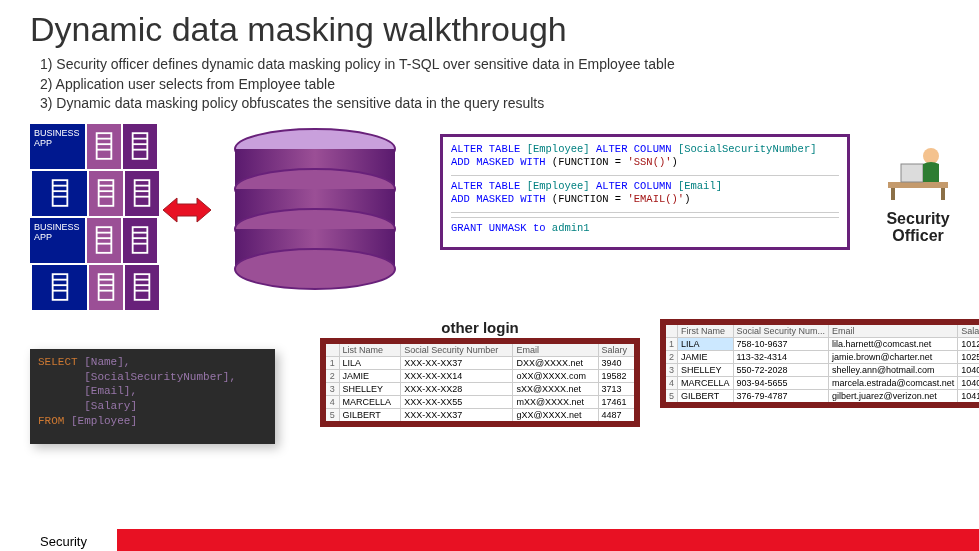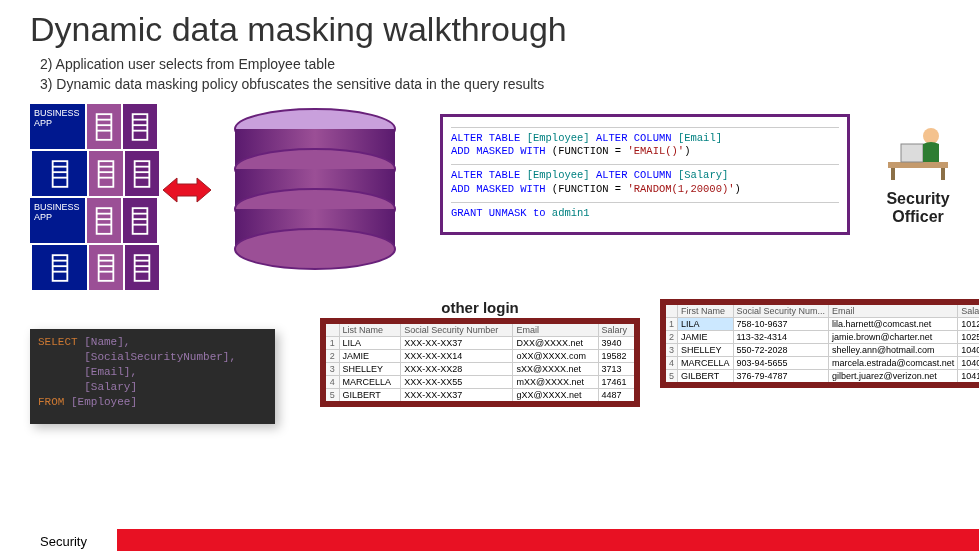--- a/index.html
+++ b/index.html
@@ -83,20 +83,21 @@
     background:#fff; color:#000; font-size:13px; padding:2px 30px 0 40px;
     display:flex; align-items:center; border-top:0;
   }
   .footer .bar { flex:1; background:#e81123; }
 </style>
 </head>
 <body>
 
 <div class="title">Dynamic data masking walkthrough</div>
 <div class="steps">
+  <div>1)  Security officer defines dynamic data masking policy in T-SQL over sensitive data in Employee table</div>
   <div>2) Application user selects from Employee table</div>
   <div>3) Dynamic data masking policy obfuscates the sensitive data in the query results</div>
 </div>
 
 <div class="mid">
 
   <div class="apps">
     <div class="approw">
       <div class="appbox">BUSINESS APP</div>
       <div class="iconbox p1">
@@ -208,30 +209,30 @@
       <rect x="10" y="25" width="160" height="40" fill="url(#g1)"></rect>
       <ellipse cx="90" cy="65" rx="80" ry="20" fill="#9b4f96" stroke="#68217a" stroke-width="2"></ellipse>
       <rect x="10" y="65" width="160" height="40" fill="url(#g1)"></rect>
       <ellipse cx="90" cy="105" rx="80" ry="20" fill="#9b4f96" stroke="#68217a" stroke-width="2"></ellipse>
       <rect x="10" y="105" width="160" height="40" fill="url(#g1)"></rect>
       <ellipse cx="90" cy="145" rx="80" ry="20" fill="#9b4f96" stroke="#68217a" stroke-width="2"></ellipse>
     </svg>
   </div>
 
   <div class="policy">
+    <div class="blk">
+      <span class="kw">ALTER TABLE</span> <span class="id">[Employee]</span> <span class="kw">ALTER COLUMN</span> <span class="id">[SocialSecurityNumber]</span><br>
+      <span class="kw">ADD MASKED WITH</span> <span>(FUNCTION =</span> <span class="str">'SSN()'</span><span>)</span>
+    </div>
     <hr>
     <div class="blk">
       <span class="kw">ALTER TABLE</span> <span class="id">[Employee]</span> <span class="kw">ALTER COLUMN</span> <span class="id">[Email]</span><br>
       <span class="kw">ADD MASKED WITH</span> <span>(FUNCTION =</span> <span class="str">'EMAIL()'</span><span>)</span>
     </div>
     <hr>
-    <div class="blk">
-      <span class="kw">ALTER TABLE</span> <span class="id">[Employee]</span> <span class="kw">ALTER COLUMN</span> <span class="id">[Salary]</span><br>
-      <span class="kw">ADD MASKED WITH</span> <span>(FUNCTION =</span> <span class="str">'RANDOM(1,20000)'</span><span>)</span>
-    </div>
     <hr>
     <div class="blk">
       <span class="kw">GRANT UNMASK to</span> <span class="id">admin1</span>
     </div>
   </div>
 
   <div class="officer">
     <svg viewBox="0 0 70 70">
       <rect x="5" y="48" width="60" height="6" fill="#c49a6c"></rect>
       <rect x="8" y="54" width="4" height="12" fill="#8b6f47"></rect>

